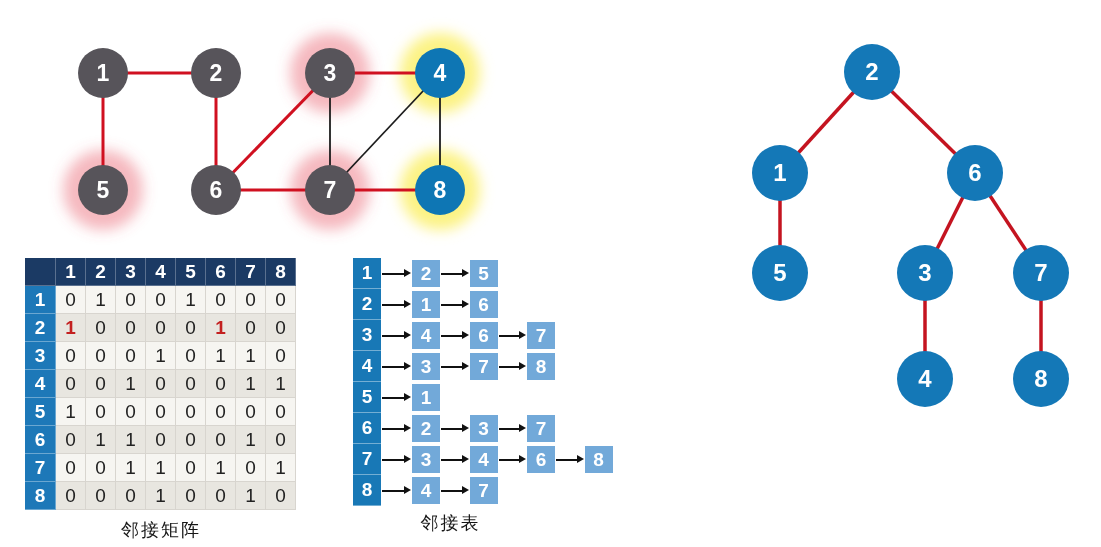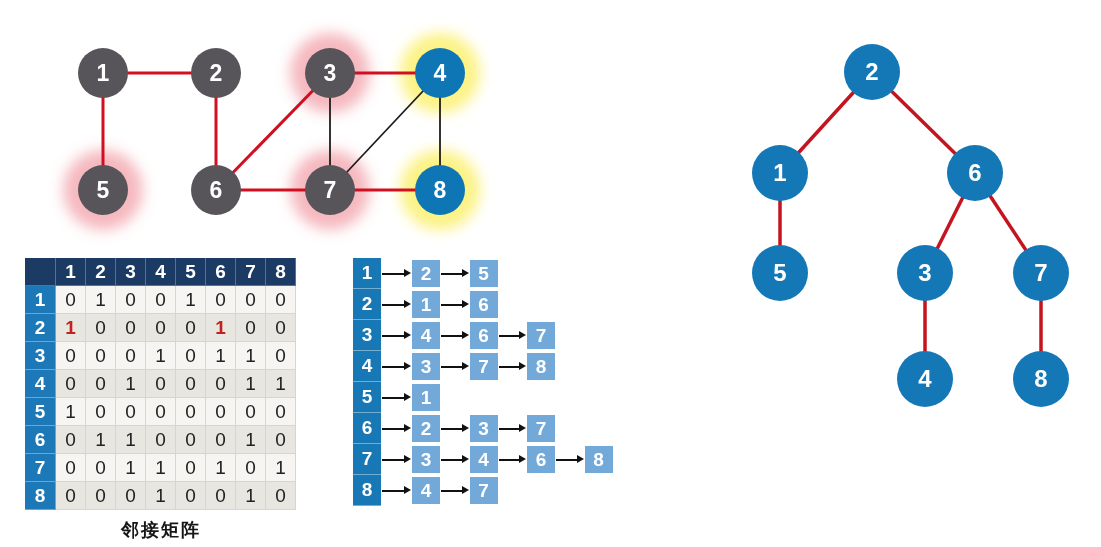--- a/index.html
+++ b/index.html
@@ -27,21 +27,21 @@
   .a-head{position:absolute;width:28px;height:31px;background:var(--list-header-bg);color:#fff;
           font-weight:bold;font-size:19px;display:flex;align-items:center;justify-content:center;
           border-bottom:1px solid rgba(255,255,255,.4);box-sizing:border-box;}
   .a-cell{position:absolute;width:28px;height:27px;background:var(--list-cell-bg);color:#fff;
           font-weight:bold;font-size:19px;display:flex;align-items:center;justify-content:center;}
   .arrow{position:absolute;height:2px;background:var(--arrow-color);}
   .arrow::after{content:"";position:absolute;right:-6px;top:-3.5px;width:0;height:0;
           border-left:7px solid var(--arrow-color);
           border-top:4.5px solid transparent;border-bottom:4.5px solid transparent;}
 
-  .caption{position:absolute;font-size:18px;font-weight:bold;color:#161616;text-align:center;
+  .caption{position:absolute;font-size:18px;font-weight:normal;color:#161616;text-align:center;
            letter-spacing:2px;}
   #matrix-caption{left:25px;top:518px;width:272px;}
   #list-caption{left:353px;top:511px;width:195px;}
 </style>
 </head>
 <body>
 
 <div id="canvas">
   <svg id="graph-svg" width="540" height="255" viewBox="0 0 540 255">
       <defs>
@@ -226,20 +226,21 @@
       <div class="arrow" style="left: 145.5px; top: 200.5px; width: 21.5px;"></div>
       <div class="a-cell" style="left: 174px; top: 188px;">6</div>
       <div class="arrow" style="left: 203px; top: 200.5px; width: 21.5px;"></div>
       <div class="a-cell" style="left: 231.5px; top: 188px;">8</div>
       <div class="a-head" style="left: 0px; top: 217px;">8</div>
       <div class="arrow" style="left: 29px; top: 231.5px; width: 23px;"></div>
       <div class="a-cell" style="left: 59px; top: 219px;">4</div>
       <div class="arrow" style="left: 88px; top: 231.5px; width: 21.5px;"></div>
       <div class="a-cell" style="left: 116.5px; top: 219px;">7</div>
     </div>
+  <div id="list-caption" class="caption">邻接表</div>
 
   <svg id="tree-svg" width="400" height="400" viewBox="0 0 400 400">
       <line x1="172" y1="52" x2="80" y2="153" stroke="#c41420" stroke-width="3.5"></line>
       <line x1="172" y1="52" x2="275" y2="153" stroke="#c41420" stroke-width="3.5"></line>
       <line x1="80" y1="153" x2="80" y2="253" stroke="#c41420" stroke-width="3.5"></line>
       <line x1="275" y1="153" x2="225" y2="253" stroke="#c41420" stroke-width="3.5"></line>
       <line x1="275" y1="153" x2="341" y2="253" stroke="#c41420" stroke-width="3.5"></line>
       <line x1="225" y1="253" x2="225" y2="359" stroke="#c41420" stroke-width="3.5"></line>
       <line x1="341" y1="253" x2="341" y2="359" stroke="#c41420" stroke-width="3.5"></line>
       <g>

